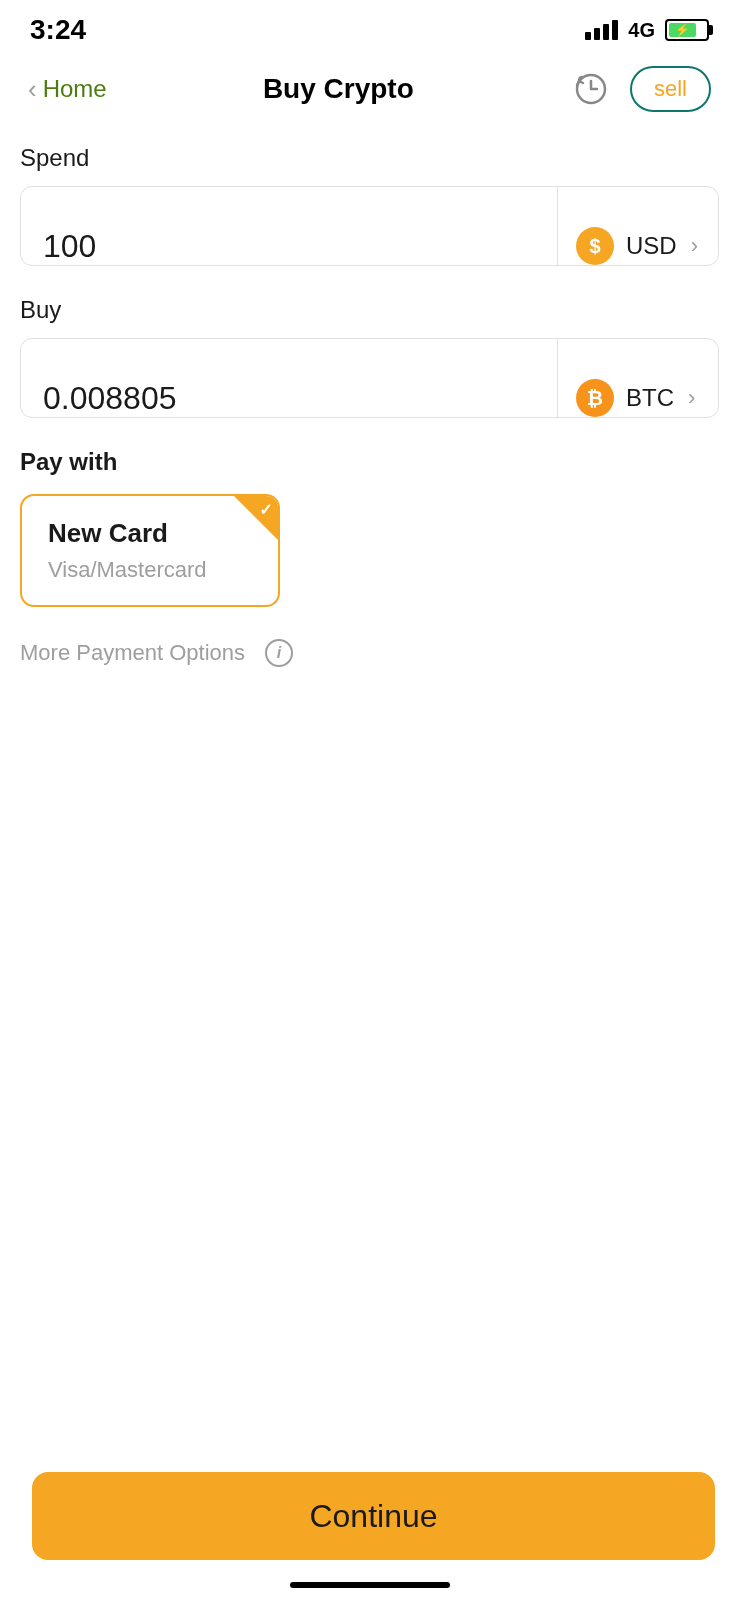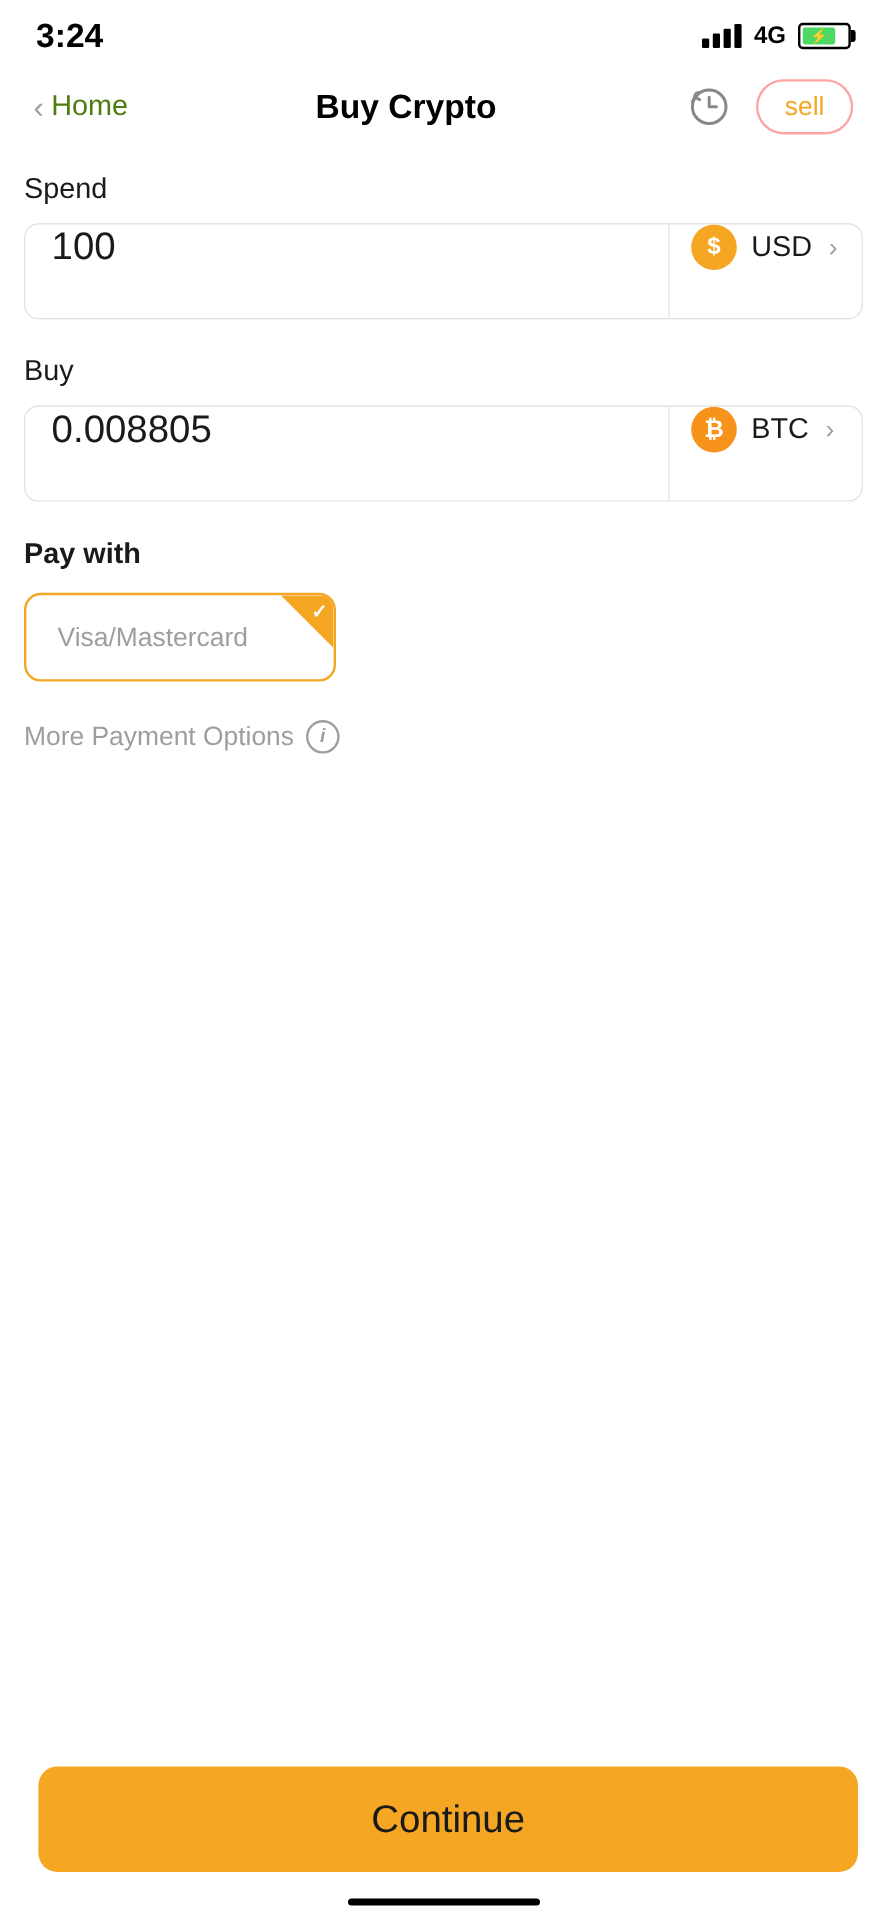--- a/index.html
+++ b/index.html
@@ -131,21 +131,21 @@
       display: flex;
       align-items: center;
       justify-content: center;
       cursor: pointer;
     }
     .history-icon svg {
       width: 36px;
       height: 36px;
     }
     .sell-button {
-      border: 2px solid #fca5a5;
+      border: 2px solid #0f766e;
       border-radius: 24px;
       padding: 8px 22px;
       font-size: 22px;
       color: #f5a623;
       font-weight: 500;
       background: transparent;
       cursor: pointer;
     }
 
     
@@ -157,21 +157,21 @@
     .section-label {
       font-size: 24px;
       color: #1a1a1a;
       margin-bottom: 14px;
       font-weight: 400;
     }
 
     
     .input-row {
       display: flex;
-      align-items: flex-start;
+      align-items: flex-end;
       border: 1.5px solid #e0e0e0;
       border-radius: 12px;
       margin-bottom: 30px;
       height: 80px;
       overflow: hidden;
     }
     .input-amount {
       flex: 1;
       font-size: 32px;
       font-weight: 400;
@@ -270,21 +270,21 @@
     }
     .card-type {
       font-size: 22px;
       color: #9e9e9e;
     }
 
     
     .more-options {
       display: flex;
       align-items: center;
-      gap: 10px;
+      gap: 20px;
       margin-top: 32px;
       cursor: pointer;
     }
     .more-options-text {
       font-size: 22px;
       color: #9e9e9e;
     }
     .info-icon {
       width: 28px;
       height: 28px;
@@ -398,20 +398,21 @@
       <span class="currency-code">BTC</span>
       <span class="currency-chevron">›</span>
     </div>
   </div>
 
   <div class="pay-with-label">Pay with</div>
   <div class="card-option">
     <div class="card-checkmark">
       <span class="checkmark-symbol">✓</span>
     </div>
+    <div class="card-name">New Card</div>
     <div class="card-type">Visa/Mastercard</div>
   </div>
 
   <div class="more-options">
     <span class="more-options-text">More Payment Options</span>
     <div class="info-icon">i</div>
   </div>
 
 </div>
 

